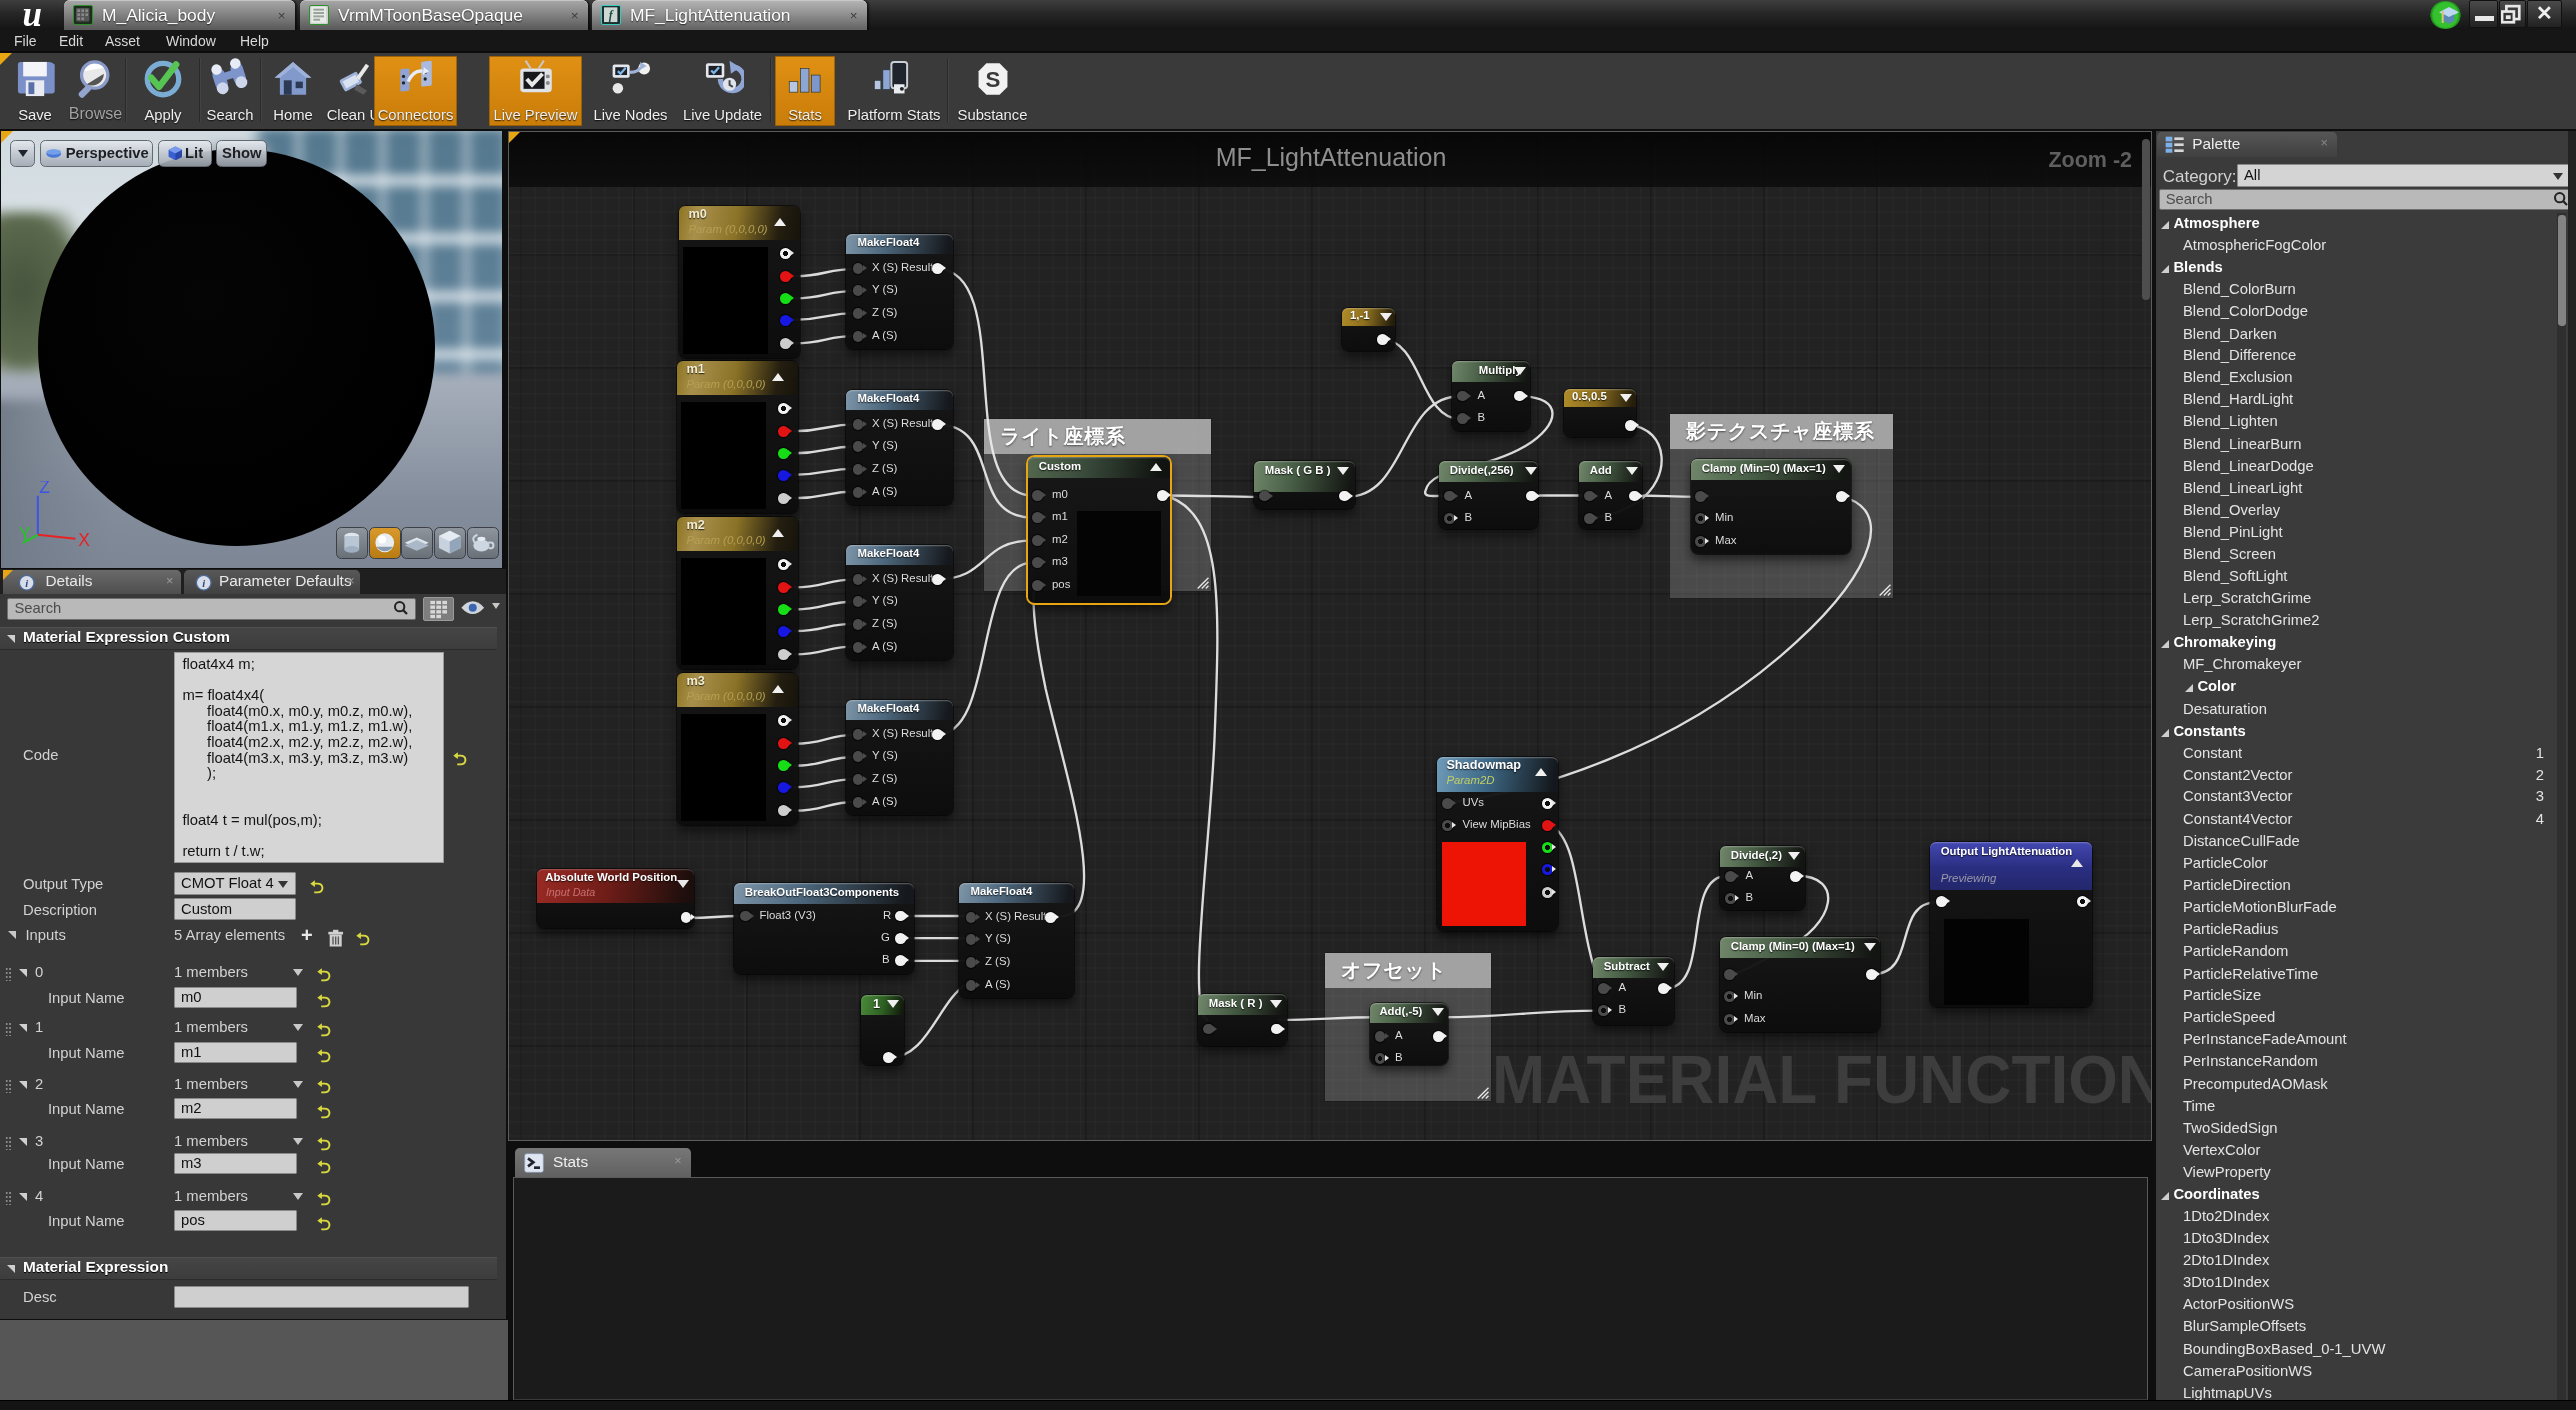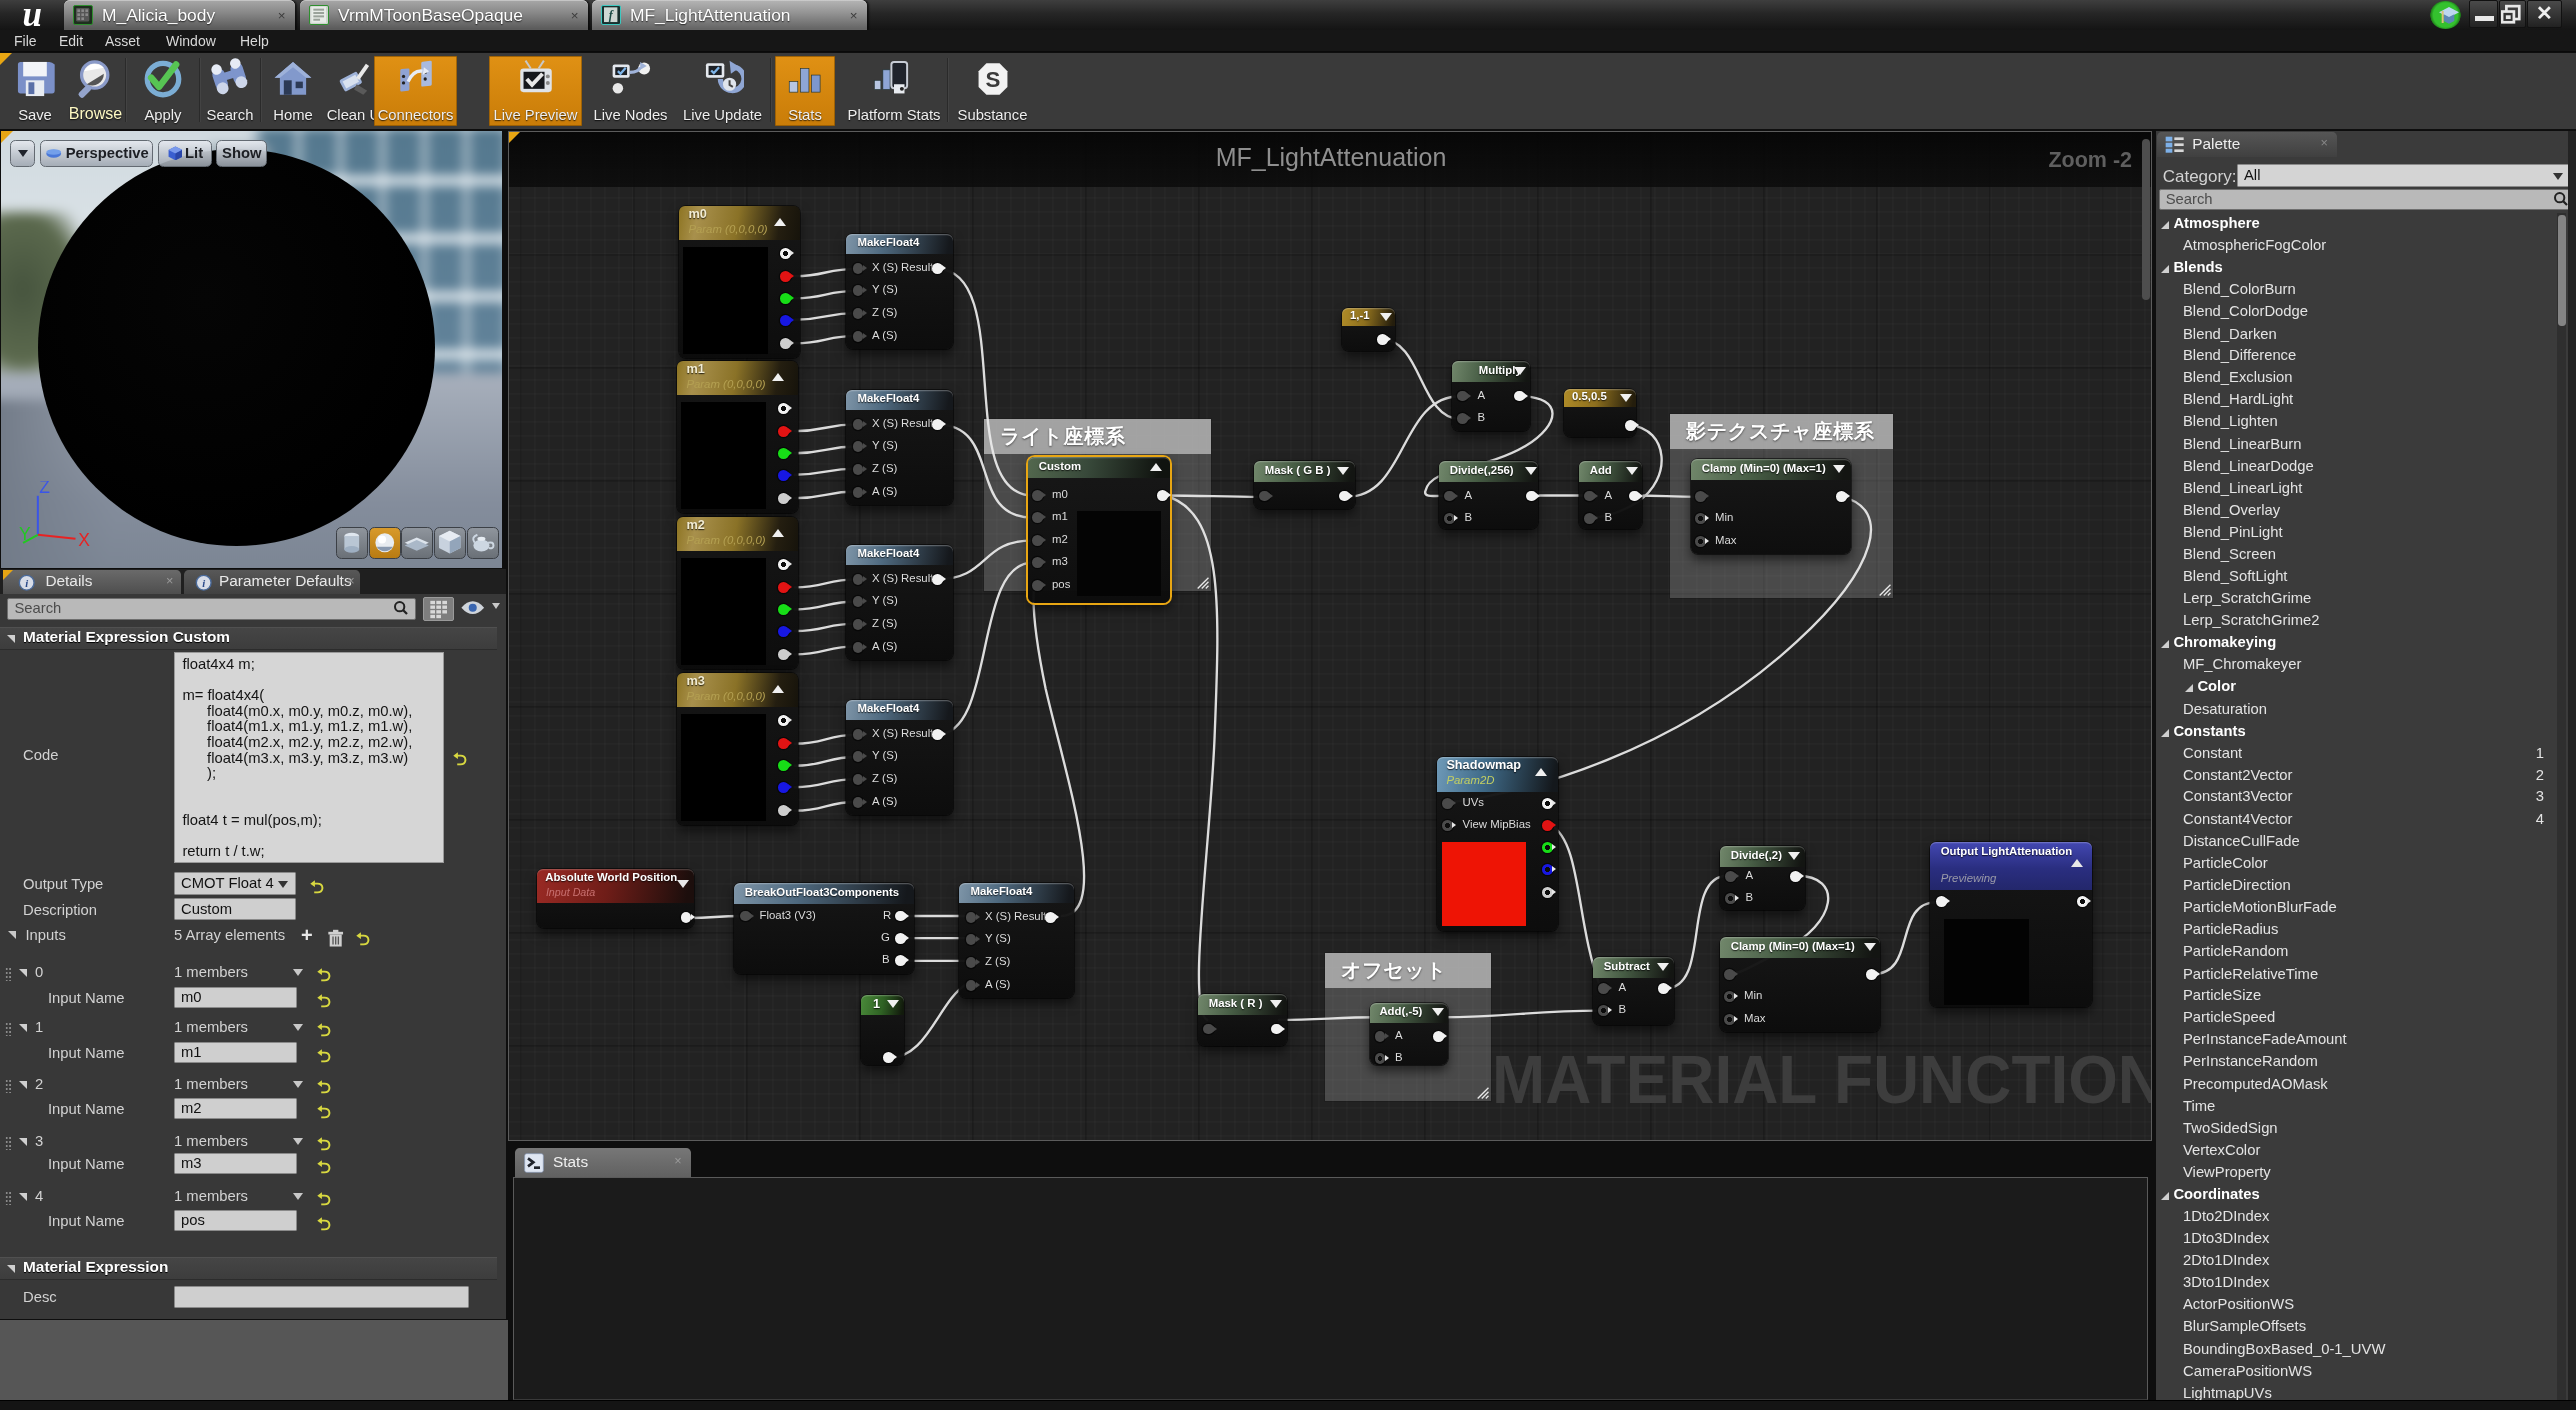--- a/index.html
+++ b/index.html
@@ -246,21 +246,21 @@
     <div class="sep" style="left:947px;"></div>
     <div class="tbtn" style="left:8px; width:54px;">
       <svg class="ticn" viewBox="0 0 64 64">
           <path d="M6 10 q0-4 4-4 h44 q4 0 8 4 v40 q0 4-4 4 h-48 q-4 0-4-4z" fill="#7b90c8"></path>
           <rect x="14" y="6" width="36" height="22" fill="#f2f4f8"></rect>
           <rect x="18" y="34" width="28" height="24" fill="#e8ecf2"></rect>
           <rect x="22" y="37" width="9" height="18" fill="#5a70a8"></rect>
         </svg>
       <div class="tlb">Save</div>
     </div>
-    <div class="abs" style="left:66px; top:2.7px; width:59px; height:70px; color:#fef9c3; font-size:16px;">
+    <div class="abs" style="left:66px; top:2.7px; width:59px; height:70px; color:#a3a3a3; font-size:16px;">
       <svg style="position:absolute;left:8.7px;top:2.7px;" width="42" height="42" viewBox="0 0 64 64">
           <circle cx="30" cy="26" r="20" fill="#e9e9e9" stroke="#8a9ac8" stroke-width="5"></circle>
           <path d="M14 20 a18 18 0 0 1 30-5 z" fill="#fff"></path>
           <path d="M44 24 a18 18 0 0 1-26 16 z" fill="#555"></path>
           <rect x="10" y="40" width="10" height="22" rx="4" transform="rotate(45 15 51)" fill="#94a4cc"></rect>
         </svg>
       <div class="tlb" style="position:absolute;bottom:2.7px;width:100%;text-align:center;text-shadow:0 1.3px 1.3px rgba(0,0,0,.8);">Browse</div>
     </div>
     <div class="tbtn" style="left:134px; width:58px;">
       <svg class="ticn" viewBox="0 0 64 64">
@@ -1063,21 +1063,21 @@
         <i class="gp" style="left:145px;top:32px;background:#f2f2f2;"></i>
         <i class="gt" style="left:155px;top:34px;border-left-color:#f2f2f2;"></i>
         <i class="gp" style="left:4px;top:54px;background:#4a4a4a;background:radial-gradient(circle,#0c0c0c 0 2.3px,#4a4a4a 2.3px);"></i>
         <i class="gt" style="left:14px;top:56px;border-left-color:#e8e8e8;"></i>
         <span class="plabel" style="left:24px;top:52px;font-size:11.4px;color:#dcdcdc;">Min</span>
         <i class="gp" style="left:4px;top:77px;background:#4a4a4a;background:radial-gradient(circle,#0c0c0c 0 2.3px,#4a4a4a 2.3px);"></i>
         <i class="gt" style="left:14px;top:79px;border-left-color:#e8e8e8;"></i>
         <span class="plabel" style="left:24px;top:75px;font-size:11.4px;color:#dcdcdc;">Max</span>
       </div>
     <div class="node" style="left:745px;top:329px;width:101px;height:48px;border-radius:6.7px;">
-        <div class="nhead hgreen" style="height:21px;text-decoration:underline;">
+        <div class="nhead hgreen" style="height:31px;text-decoration:underline;">
           <span class="nhl" style="left:10.7px;top:2.7px;">Mask ( G B )</span>
         </div>
         <i style="position:absolute;left:83px;top:6px;width:0;height:0;border-top:8.7px solid #f0f0f0;border-left:6px solid transparent;border-right:6px solid transparent;"></i>
         <i class="gp" style="left:5.4px;top:29.5px;background:#4a4a4a;"></i>
         <i class="gt" style="left:15.4px;top:32px;border-left-color:#4a4a4a;"></i>
         <i class="gp" style="left:85px;top:29.5px;background:#f2f2f2;"></i>
         <i class="gt" style="left:95px;top:32px;border-left-color:#f2f2f2;"></i>
       </div>
     <div class="node" style="left:519px;top:325px;width:142px;height:146px;box-shadow:0 0 0 2px #e8a613, 0 5.4px 12px rgba(0,0,0,.6);border-radius:6.7px;">
         <div class="nhead hcust" style="height:21px;">

